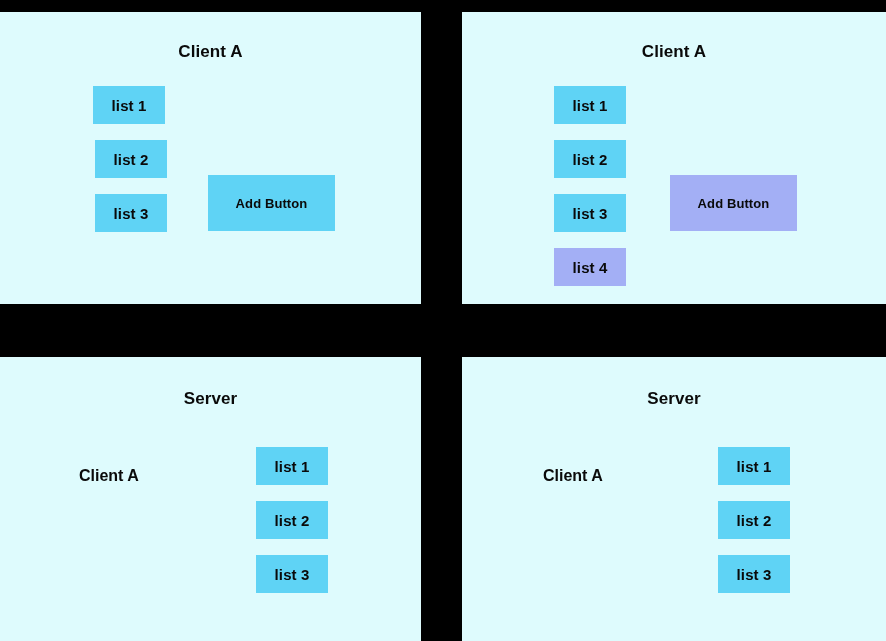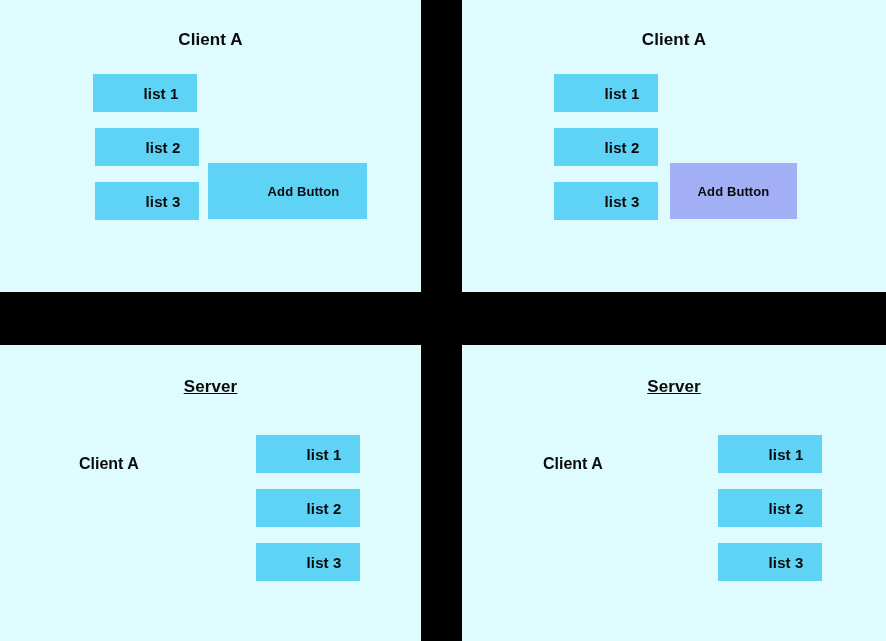--- a/index.html
+++ b/index.html
@@ -4,21 +4,21 @@
 <title>Client-Server List Sync Diagram</title>
 <style>
   html,body{margin:0;padding:0;}
   body{
     width:886px;height:641px;
     background:#000000;
     font-family:"Liberation Sans", sans-serif;
     overflow:hidden;
     position:relative;
   }
-  #stage{position:absolute;left:0;top:0;width:886px;height:612px;}
+  #stage{position:absolute;left:0;top:12px;width:886px;height:612px;}
 
   .panel{
     position:absolute;
     background:#defbfd;
     overflow:hidden;
   }
   
   .panel.tl{left:0px;   top:0px;   width:421px; height:292px;}
   .panel.tr{left:462px; top:0px;   width:424px; height:292px;}
   .panel.bl{left:0px;   top:345px; width:421px; height:296px;}
@@ -29,41 +29,41 @@
     width:100%;
     text-align:center;
     font-size:17px;
     font-weight:bold;
     color:#0a0a0a;
     letter-spacing:.1px;
     top:30px;
     left:0;
   }
   .panel.tl .panel-title,.panel.tr .panel-title{top:30px;}
-  .panel.bl .panel-title,.panel.br .panel-title{top:32px;text-decoration:underline;}
+  .panel.bl .panel-title,.panel.br .panel-title{top:32px;}
 
   .side-label{
     position:absolute;
     font-size:16px;
     font-weight:bold;
     color:#0a0a0a;
   }
 
   .box{
     position:absolute;
     display:flex;
     align-items:center;
     justify-content:center;
     color:#0a0a0a;
     font-weight:bold;
     font-size:15px;
     letter-spacing:.1px;
     line-height:1;
   }
-  .box.blue{background:#5fd3f5;padding-left:32px;}
+  .box.blue{background:#5fd3f5;}
   .box.lav{background:#a3aff5;}
 
   .box.listbox{width:72px;height:38px;}
   .box.addbtn{width:127px;height:56px;font-size:13px;}
   .box.serverbox{width:72px;height:38px;}
 
   
   .tl .l1{left:93px; top:74px;}
   .tl .l2{left:95px; top:128px;}
   .tl .l3{left:95px; top:182px;}
@@ -101,20 +101,21 @@
 
     <div class="box blue addbtn">Add Button</div>
   </div>
 
   <div class="panel tr">
     <div class="panel-title">Client A</div>
 
     <div class="box blue listbox l1">list 1</div>
     <div class="box blue listbox l2">list 2</div>
     <div class="box blue listbox l3">list 3</div>
+    <div class="box lav listbox l4">list 4</div>
 
     <div class="box lav addbtn">Add Button</div>
 
   </div>
 
   <div class="panel bl">
     <div class="panel-title">Server</div>
 
     <div class="side-label client-label">Client A</div>
 

